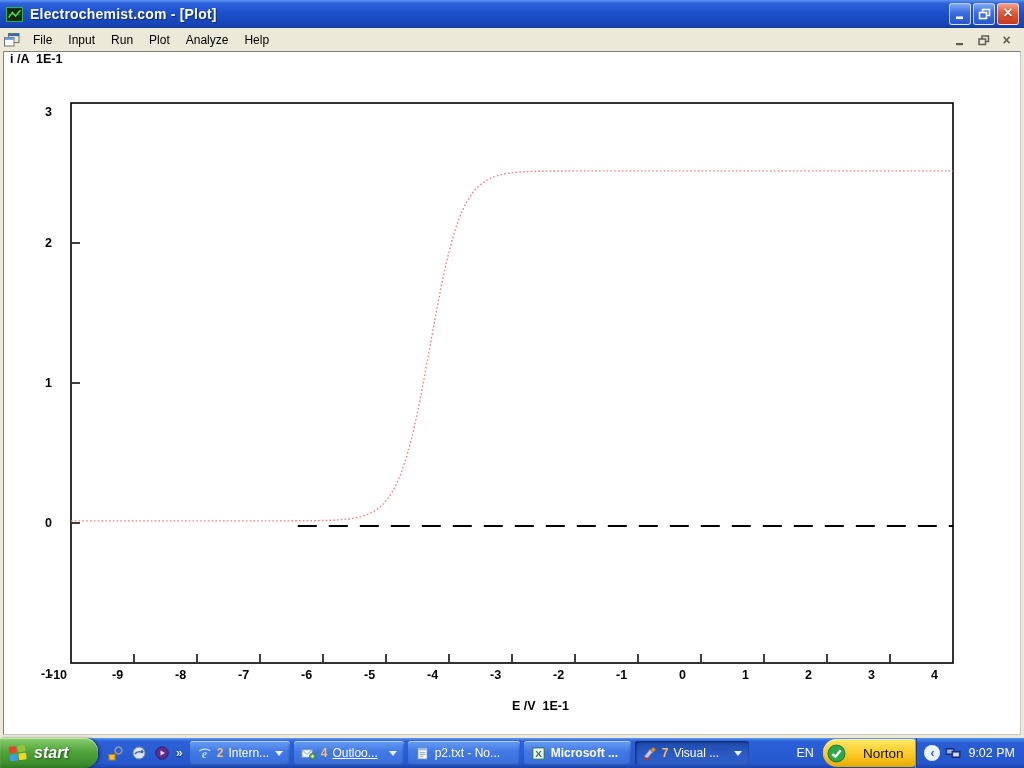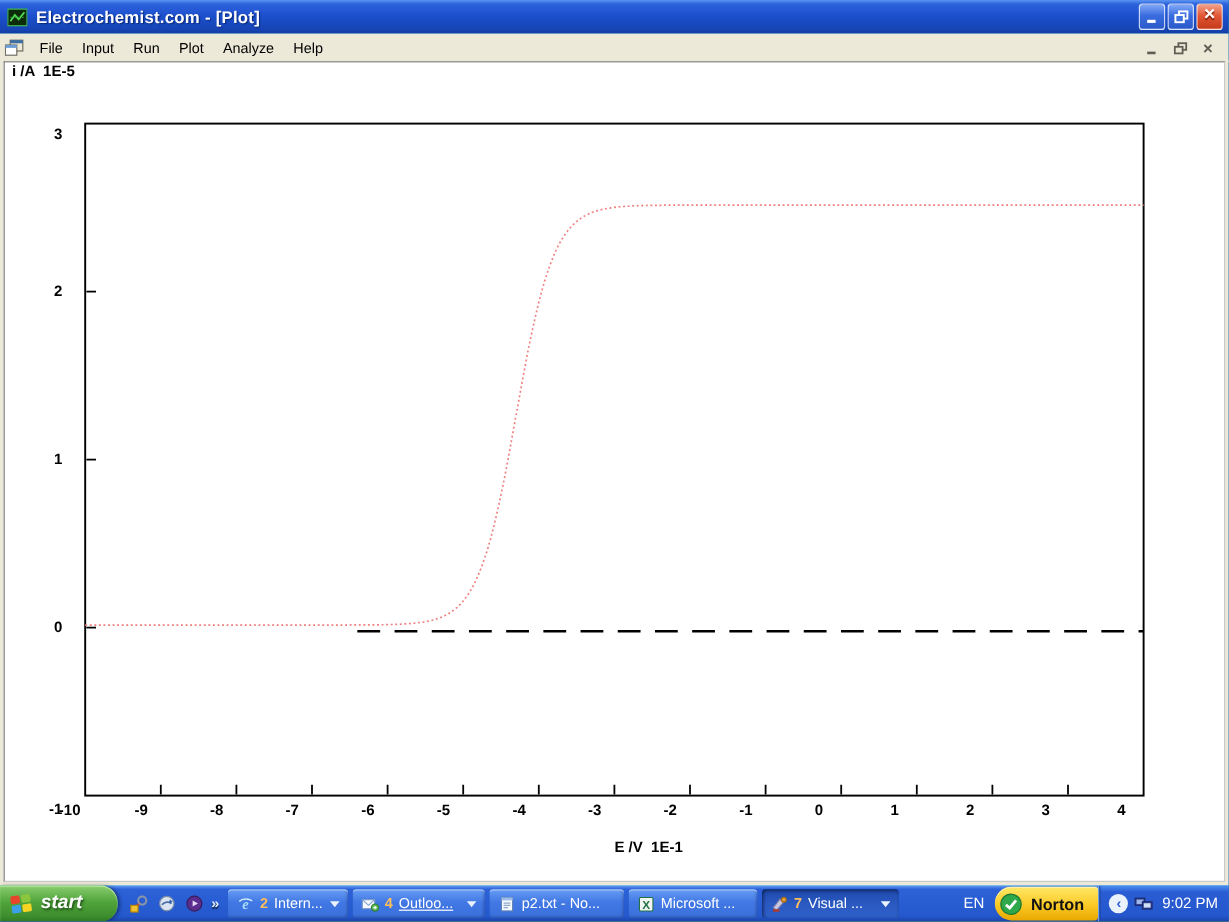--- a/index.html
+++ b/index.html
@@ -60,24 +60,24 @@
             box-shadow:inset 0 1px 0 rgba(255,255,255,.5), inset -1px -1px 2px rgba(0,0,30,.25);
             display:flex;align-items:center;gap:5px;padding:0 7px;box-sizing:border-box;
             color:#fff;font-size:12px;white-space:nowrap;overflow:hidden;}
   .task-btn.pressed{background:linear-gradient(#1E4AAC 0%,#2B5AC2 55%,#2E5FC8 100%);
             box-shadow:inset 1px 1px 3px rgba(0,0,25,.6);}
   .task-ico{width:15px;height:15px;flex:0 0 auto;display:flex;}
   .task-num{color:#FFBE5C;font-weight:bold;}
   .task-caret{width:0;height:0;border-left:4px solid transparent;border-right:4px solid transparent;
               border-top:5px solid #EAF2FD;margin-left:auto;flex:0 0 auto;}
   .en{color:#fff;font-size:12.5px;padding:0 9px;flex:0 0 auto;}
-  .norton{height:28px;flex:0 0 auto;display:flex;align-items:center;gap:7px;cursor:default;
+  .norton{height:28px;flex:0 0 auto;display:flex;align-items:center;gap:17px;cursor:default;
           background:linear-gradient(#FFE866 0%,#FBC926 55%,#E8A800 100%);
           border-radius:14px 3px 3px 14px;padding:0 12px 0 4px;
-          color:#111;font-weight:bold;font-size:13.5px;box-shadow:inset 0 1px 0 #FFF2A8;}
+          color:#111;font-weight:normal;font-size:13.5px;box-shadow:inset 0 1px 0 #FFF2A8;}
   .tray{height:30px;flex:0 0 auto;display:flex;align-items:center;gap:5px;
         padding:0 9px 0 8px;border-left:1px solid #6FA0EE;
         background:linear-gradient(#4A90F0 0%,#2A5CD4 18%,#2456CC 85%,#1A43A8 100%);
         box-shadow:inset 1px 0 0 #17408F;}
   .tray-chev{width:16px;height:16px;border-radius:50%;background:#EAF2FC;color:#2A5CD4;
              font-weight:bold;font-size:12px;display:flex;align-items:center;justify-content:center;
              line-height:1;}
   .clock{color:#fff;font-size:12.5px;margin-left:2px;}
 </style>
 </head>
@@ -163,21 +163,21 @@
       <line x1="701" y1="662" x2="701" y2="654" stroke="#000" stroke-width="1.5"></line>
       <line x1="764" y1="662" x2="764" y2="654" stroke="#000" stroke-width="1.5"></line>
       <line x1="827" y1="662" x2="827" y2="654" stroke="#000" stroke-width="1.5"></line>
       <line x1="890" y1="662" x2="890" y2="654" stroke="#000" stroke-width="1.5"></line>
       <line x1="72" y1="243" x2="80" y2="243" stroke="#000" stroke-width="1.5"></line>
       <line x1="72" y1="383" x2="80" y2="383" stroke="#000" stroke-width="1.5"></line>
       <line x1="72" y1="523" x2="80" y2="523" stroke="#000" stroke-width="1.5"></line>
       <polyline points="71.0,520.9 73.5,520.9 76.0,520.9 78.6,520.9 81.1,520.9 83.6,520.9 86.1,520.9 88.6,520.9 91.2,520.9 93.7,520.9 96.2,520.9 98.7,520.9 101.2,520.9 103.8,520.9 106.3,520.9 108.8,520.9 111.3,520.9 113.8,520.9 116.4,520.9 118.9,520.9 121.4,520.9 123.9,520.9 126.4,520.9 129.0,520.9 131.5,520.9 134.0,520.9 136.5,520.9 139.0,520.9 141.6,520.9 144.1,520.9 146.6,520.9 149.1,520.9 151.6,520.9 154.2,520.9 156.7,520.9 159.2,520.9 161.7,520.9 164.2,520.9 166.8,520.9 169.3,520.9 171.8,520.9 174.3,520.9 176.8,520.9 179.4,520.9 181.9,520.9 184.4,520.9 186.9,520.9 189.4,520.9 192.0,520.9 194.5,520.9 197.0,520.9 199.5,520.9 202.0,520.9 204.6,520.9 207.1,520.9 209.6,520.9 212.1,520.9 214.6,520.9 217.2,520.9 219.7,520.9 222.2,520.9 224.7,520.9 227.2,520.9 229.8,520.9 232.3,520.9 234.8,520.9 237.3,520.9 239.8,520.9 242.4,520.9 244.9,520.9 247.4,520.9 249.9,520.9 252.4,520.9 255.0,520.9 257.5,520.9 260.0,520.9 262.5,520.9 265.0,520.9 267.6,520.9 270.1,520.9 272.6,520.9 275.1,520.9 277.6,520.9 280.2,520.9 282.7,520.9 285.2,520.9 287.7,520.9 290.2,520.9 292.8,520.8 295.3,520.8 297.8,520.8 300.3,520.8 302.8,520.8 305.4,520.8 307.9,520.8 310.4,520.7 312.9,520.7 315.4,520.7 318.0,520.6 320.5,520.6 323.0,520.5 325.5,520.4 328.0,520.4 330.6,520.3 333.1,520.2 335.6,520.0 338.1,519.9 340.6,519.7 343.2,519.5 345.7,519.3 348.2,519.0 350.7,518.6 353.2,518.3 355.8,517.8 358.3,517.3 360.8,516.7 363.3,515.9 365.8,515.1 368.4,514.1 370.9,512.9 373.4,511.6 375.9,510.0 378.4,508.2 381.0,506.1 383.5,503.7 386.0,500.8 388.5,497.6 391.0,493.9 393.6,489.6 396.1,484.7 398.6,479.2 401.1,472.9 403.6,465.9 406.2,458.1 408.7,449.4 411.2,439.9 413.7,429.5 416.2,418.3 418.8,406.3 421.3,393.7 423.8,380.4 426.3,366.8 428.8,352.9 431.4,338.9 433.9,325.0 436.4,311.4 438.9,298.1 441.4,285.5 444.0,273.5 446.5,262.3 449.0,251.9 451.5,242.4 454.0,233.7 456.6,225.9 459.1,218.9 461.6,212.6 464.1,207.1 466.6,202.2 469.2,197.9 471.7,194.2 474.2,191.0 476.7,188.1 479.2,185.7 481.8,183.6 484.3,181.8 486.8,180.2 489.3,178.9 491.8,177.7 494.4,176.7 496.9,175.9 499.4,175.1 501.9,174.5 504.4,174.0 507.0,173.5 509.5,173.2 512.0,172.8 514.5,172.5 517.0,172.3 519.6,172.1 522.1,171.9 524.6,171.8 527.1,171.6 529.6,171.5 532.2,171.4 534.7,171.4 537.2,171.3 539.7,171.2 542.2,171.2 544.8,171.1 547.3,171.1 549.8,171.1 552.3,171.0 554.8,171.0 557.4,171.0 559.9,171.0 562.4,171.0 564.9,171.0 567.4,171.0 570.0,170.9 572.5,170.9 575.0,170.9 577.5,170.9 580.0,170.9 582.6,170.9 585.1,170.9 587.6,170.9 590.1,170.9 592.6,170.9 595.2,170.9 597.7,170.9 600.2,170.9 602.7,170.9 605.2,170.9 607.8,170.9 610.3,170.9 612.8,170.9 615.3,170.9 617.8,170.9 620.4,170.9 622.9,170.9 625.4,170.9 627.9,170.9 630.4,170.9 633.0,170.9 635.5,170.9 638.0,170.9 640.5,170.9 643.0,170.9 645.6,170.9 648.1,170.9 650.6,170.9 653.1,170.9 655.6,170.9 658.2,170.9 660.7,170.9 663.2,170.9 665.7,170.9 668.2,170.9 670.8,170.9 673.3,170.9 675.8,170.9 678.3,170.9 680.8,170.9 683.4,170.9 685.9,170.9 688.4,170.9 690.9,170.9 693.4,170.9 696.0,170.9 698.5,170.9 701.0,170.9 703.5,170.9 706.0,170.9 708.6,170.9 711.1,170.9 713.6,170.9 716.1,170.9 718.6,170.9 721.2,170.9 723.7,170.9 726.2,170.9 728.7,170.9 731.2,170.9 733.8,170.9 736.3,170.9 738.8,170.9 741.3,170.9 743.8,170.9 746.4,170.9 748.9,170.9 751.4,170.9 753.9,170.9 756.4,170.9 759.0,170.9 761.5,170.9 764.0,170.9 766.5,170.9 769.0,170.9 771.6,170.9 774.1,170.9 776.6,170.9 779.1,170.9 781.6,170.9 784.2,170.9 786.7,170.9 789.2,170.9 791.7,170.9 794.2,170.9 796.8,170.9 799.3,170.9 801.8,170.9 804.3,170.9 806.8,170.9 809.4,170.9 811.9,170.9 814.4,170.9 816.9,170.9 819.4,170.9 822.0,170.9 824.5,170.9 827.0,170.9 829.5,170.9 832.0,170.9 834.6,170.9 837.1,170.9 839.6,170.9 842.1,170.9 844.6,170.9 847.2,170.9 849.7,170.9 852.2,170.9 854.7,170.9 857.2,170.9 859.8,170.9 862.3,170.9 864.8,170.9 867.3,170.9 869.8,170.9 872.4,170.9 874.9,170.9 877.4,170.9 879.9,170.9 882.4,170.9 885.0,170.9 887.5,170.9 890.0,170.9 892.5,170.9 895.0,170.9 897.6,170.9 900.1,170.9 902.6,170.9 905.1,170.9 907.6,170.9 910.2,170.9 912.7,170.9 915.2,170.9 917.7,170.9 920.2,170.9 922.8,170.9 925.3,170.9 927.8,170.9 930.3,170.9 932.8,170.9 935.4,170.9 937.9,170.9 940.4,170.9 942.9,170.9 945.4,170.9 948.0,170.9 950.5,170.9 953.0,170.9" fill="none" stroke="#f07f7f" stroke-width="1.4" stroke-dasharray="1.6 2.2"></polyline>
       <line x1="297.79999999999995" y1="526" x2="953" y2="526" stroke="#000000" stroke-width="2" stroke-dasharray="19 12"></line>
     </svg>
-  <span class="axis-title" style="left:10px;top:52px;">i /A  1E-5</span>
+  <span class="axis-title" style="left:10px;top:52px;">i /A  1E-1</span>
   <span class="axis-title" style="left:512px;top:699px;">E /V  1E-1</span>
   <div id="tick-layer">
       <div class="tick x" style="left: 49px; top: 667px;">-10</div>
       <div class="tick x" style="left: 112px; top: 667px;">-9</div>
       <div class="tick x" style="left: 175px; top: 667px;">-8</div>
       <div class="tick x" style="left: 238px; top: 667px;">-7</div>
       <div class="tick x" style="left: 301px; top: 667px;">-6</div>
       <div class="tick x" style="left: 364px; top: 667px;">-5</div>
       <div class="tick x" style="left: 427px; top: 667px;">-4</div>
       <div class="tick x" style="left: 490px; top: 667px;">-3</div>
@@ -269,21 +269,21 @@
           </span>
           <span style="overflow: hidden;">p2.txt - No...</span>
         </div>
         <div class="task-btn" style="width: 107px;">
           <span class="task-ico">
             <svg viewBox="0 0 16 16" width="15" height="15">
               <rect x="2" y="2" width="12" height="12" rx="1" fill="#F2F6F2" stroke="#217346"></rect>
               <text x="8" y="12" text-anchor="middle" font-size="10.5" font-weight="bold" fill="#217346" font-family="Liberation Sans,sans-serif">X</text>
             </svg>
           </span>
-          <span style="overflow: hidden;">Microsoft ...</span>
+          <span style="overflow: hidden; font-weight: bold;">Microsoft ...</span>
         </div>
         <div class="task-btn pressed" style="width: 114px;">
           <span class="task-ico">
             <svg viewBox="0 0 16 16" width="15" height="15">
               <path d="M2.5 11 L8.5 3.5 L11.5 6.5 L5.5 13.5 Z" fill="#C8C6E0" stroke="#7B79A8"></path>
               <circle cx="12" cy="4" r="2.1" fill="#E5A33B" stroke="#A86A10"></circle>
               <rect x="2.5" y="12.5" width="5.5" height="2.2" fill="#B03A2E"></rect>
             </svg>
           </span>
           <span class="task-num">7</span>

